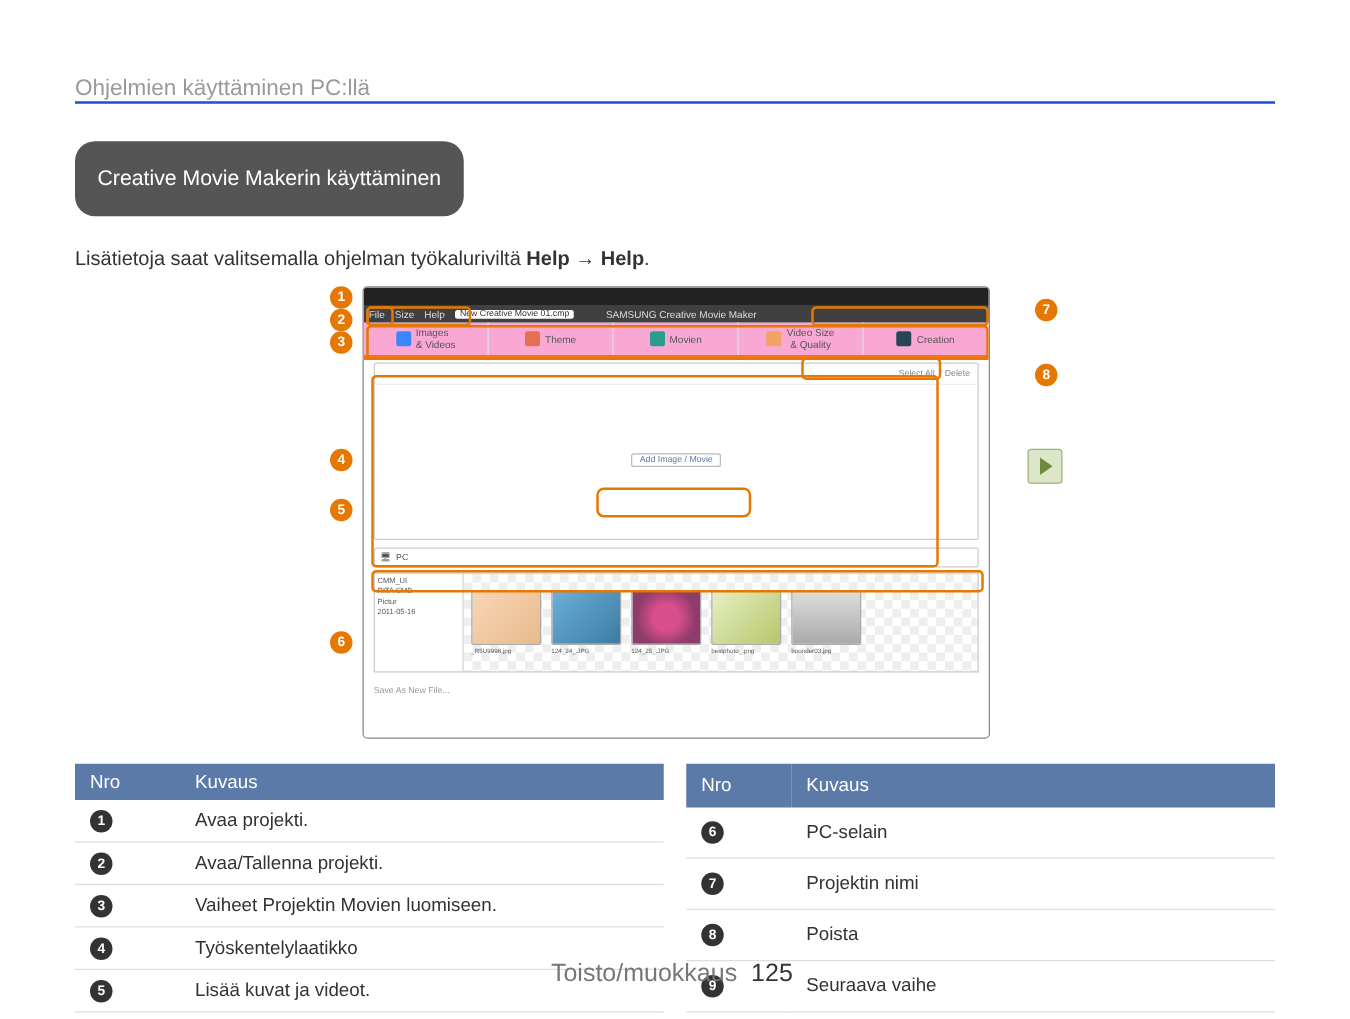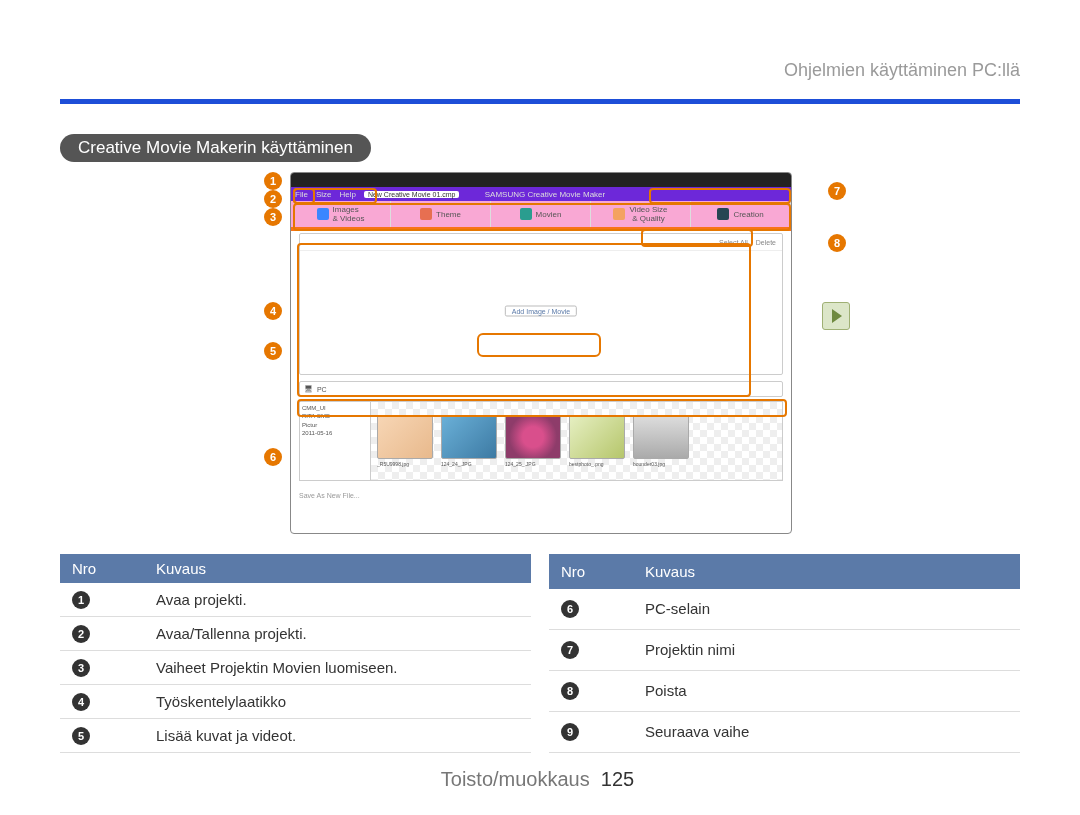--- a/index.html
+++ b/index.html
@@ -1,26 +1,26 @@
 <!DOCTYPE html>
 <html><head>
 <meta charset="utf-8">
 <style>
   html,body{margin:0;padding:0;background:#fff;font-family:Arial,Helvetica,sans-serif;color:#333;}
   .page{width:1080px;height:815px;position:relative;box-sizing:border-box;padding:60px 60px 0 60px;}
-  .breadcrumb{font-size:18px;color:#9a9a9a;font-weight:300;border-bottom:5px solid #1d4ed8;padding-bottom:18px;margin-bottom:30px;text-align:right;}
-  .pill{display:inline-block;background:#555;color:#fff;border-radius:16px;padding:4px 18px;font-size:17px;margin-bottom:10px;}
+  .breadcrumb{font-size:18px;color:#9a9a9a;font-weight:300;border-bottom:2px solid #1d4ed8;padding-bottom:0;margin-bottom:30px;}
+  .pill{display:inline-block;background:#555;color:#fff;border-radius:16px;padding:20px 18px;font-size:17px;margin-bottom:10px;}
   .intro{font-size:16px;color:#333;margin-bottom:12px;}
   .bold{font-weight:bold;}
 
   
   .shot-wrap{position:relative;width:540px;margin:0 auto 20px auto;}
   .shot{width:500px;height:360px;border:1px solid #888;background:#fff;border-radius:4px;overflow:hidden;position:relative;margin-left:20px;}
   .titlebar{height:14px;background:#222;}
-  .menubar{height:14px;background:#6d28d9;font-size:8px;color:#ddd;display:flex;align-items:center;position:relative;}
+  .menubar{height:14px;background:#404040;font-size:8px;color:#ddd;display:flex;align-items:center;position:relative;}
   .menubar span{margin:0 4px;}
   .menubar .brand{position:absolute;left:50%;transform:translateX(-50%);font-size:8px;}
   .projchip{background:#fff;color:#333;border-radius:2px;padding:0 4px;font-size:7px;margin-left:auto;margin-right:4px;}
   .tabs{display:flex;height:26px;background:#f9a8d4;border-bottom:4px solid #f97316;}
   .tab{flex:1;display:flex;align-items:center;justify-content:center;font-size:8px;color:#555;border-right:1px solid #ddd;position:relative;}
   .tab.last::after{content:"";}
   .tab .ticon{width:12px;height:12px;background:#3a86ff;margin-right:4px;border-radius:2px;}
   .tab:nth-child(2) .ticon{background:#e76f51;}
   .tab:nth-child(3) .ticon{background:#2a9d8f;}
   .tab:nth-child(4) .ticon{background:#f4a261;}
@@ -64,20 +64,23 @@
 </style>
 </head>
 <body>
 
 <div class="page">
 
   <div class="breadcrumb">Ohjelmien käyttäminen PC:llä</div>
 
   <div class="pill">Creative Movie Makerin käyttäminen</div>
 
+  <p class="intro">
+    <span>Lisätietoja saat valitsemalla ohjelman työkaluriviltä </span><span class="bold">Help → Help</span><span>.</span>
+  </p>
 
   
   <div class="shot-wrap">
 
     <div class="co coL" style="top:0">1</div>
     <div class="co coL" style="top:18px">2</div>
     <div class="co coL" style="top:36px">3</div>
     <div class="co coL" style="top:130px">4</div>
     <div class="co coL" style="top:170px">5</div>
     <div class="co coL" style="top:276px">6</div>

